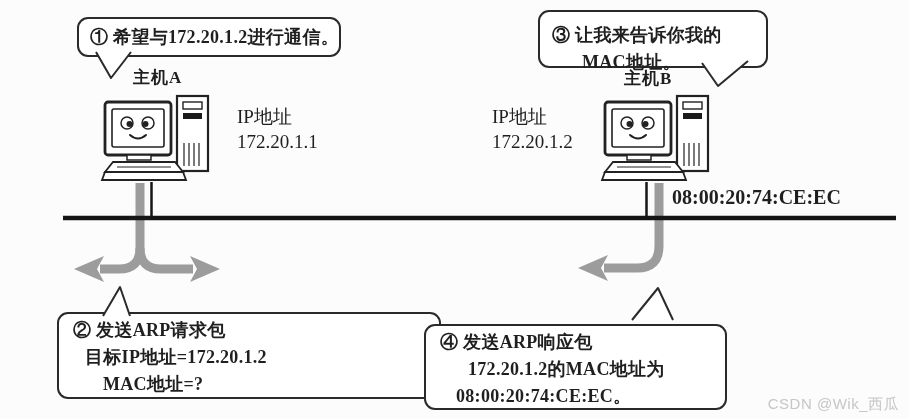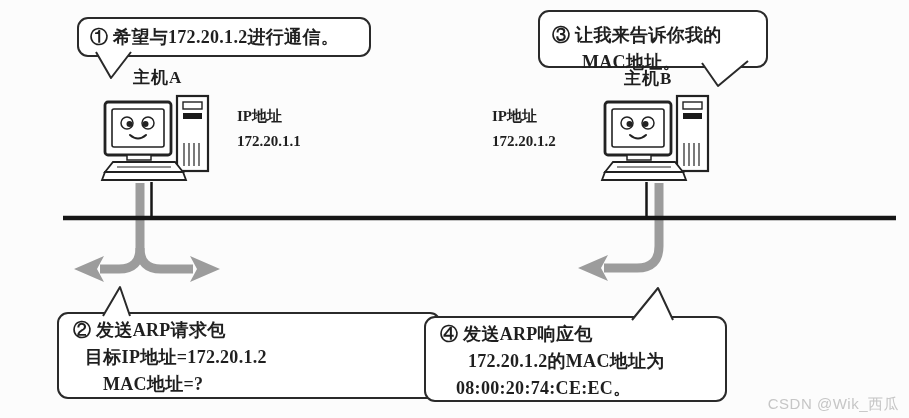--- a/index.html
+++ b/index.html
@@ -18,49 +18,49 @@
     border-radius:11px;
     z-index:2;
     box-sizing:border-box;
     font-size:18px;
     font-weight:600;
     letter-spacing:0.3px;
     line-height:27px;
   }
   .bubble .ln{white-space:nowrap;}
   #bubble-step1{
-    left:77px;top:17px;width:294px;height:40px;
+    left:77px;top:17px;width:264px;height:40px;
     display:flex;align-items:center;padding-left:11px;
   }
   #bubble-step3{
     left:538px;top:10px;width:230px;height:58px;
     padding:10px 0 0 12px;
   }
   #bubble-step3 .ln2{margin-left:30px;}
   #bubble-step2{
     left:57px;top:312px;width:384px;height:87px;
     padding:3px 0 0 14px;
   }
   #bubble-step2 .ln2{margin-left:12px;}
   #bubble-step2 .ln3{margin-left:30px;}
   #bubble-step4{
-    left:424px;top:316px;width:303px;height:86px;
+    left:424px;top:324px;width:303px;height:86px;
     padding:3px 0 0 14px;
   }
   #bubble-step4 .ln2{margin-left:28px;}
   #bubble-step4 .ln3{margin-left:16px;}
   .host-name{
     position:absolute;z-index:4;
     font-size:17px;font-weight:600;letter-spacing:1px;
   }
   #host-a-name{left:133px;top:66px;}
   #host-b-name{left:624px;top:67px;}
   .ip-block{
     position:absolute;z-index:4;
-    font-size:15px;font-weight:700;line-height:25px;white-space:nowrap;
+    font-size:19px;font-weight:400;line-height:25px;white-space:nowrap;
   }
   #ip-a{left:237px;top:104px;}
   #ip-b{left:492px;top:104px;}
   .mac-label{
     position:absolute;z-index:4;left:672px;top:186px;
     font-size:20px;font-weight:600;white-space:nowrap;
   }
   .pc-icon{position:absolute;z-index:4;width:120px;height:92px;}
   #host-a-computer{left:100px;top:93px;}
   #host-b-computer{left:600px;top:93px;}
@@ -134,20 +134,21 @@
 
   <div class="ip-block" id="ip-a">
     <div>IP地址</div>
     <div>172.20.1.1</div>
   </div>
   <div class="ip-block" id="ip-b">
     <div>IP地址</div>
     <div>172.20.1.2</div>
   </div>
 
+  <div class="mac-label">08:00:20:74:CE:EC</div>
 
   <svg class="pc-icon" id="host-a-computer" viewBox="0 0 120 92">
     <use href="#pc"></use>
   </svg>
   <svg class="pc-icon" id="host-b-computer" viewBox="0 0 120 92">
     <use href="#pc"></use>
   </svg>
 
   <svg id="overlay" width="909" height="418" viewBox="0 0 909 418">
 

